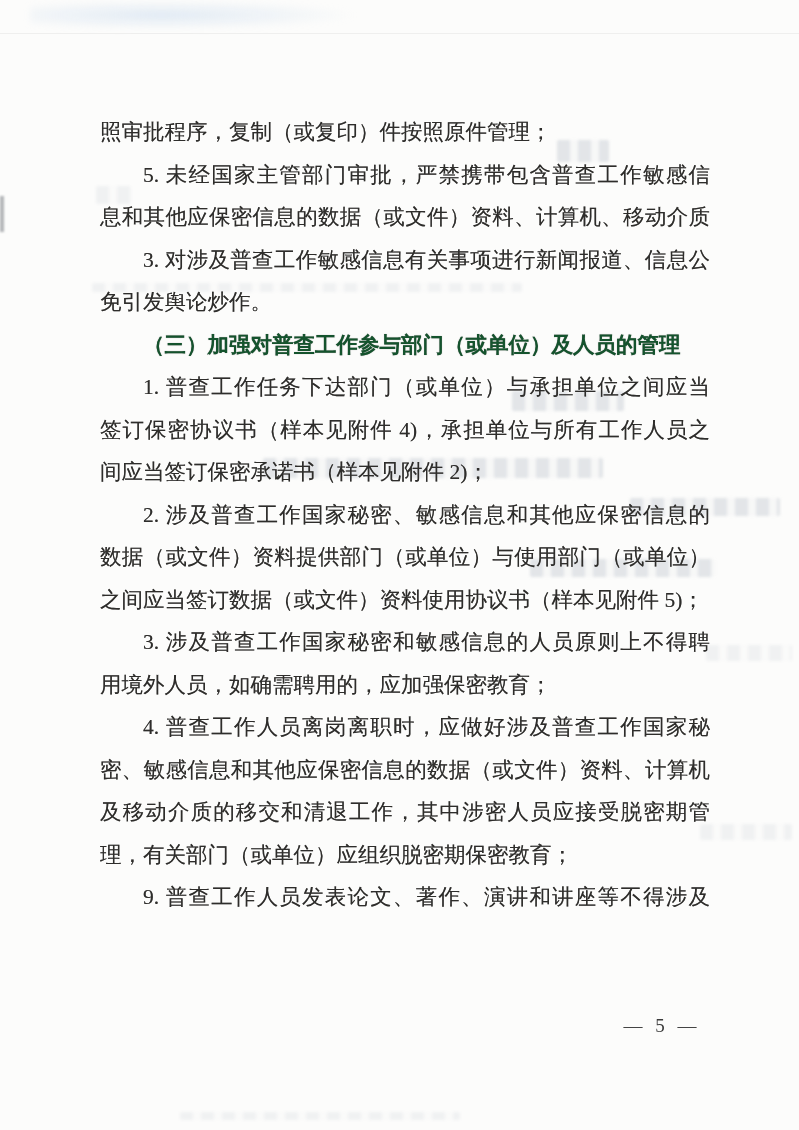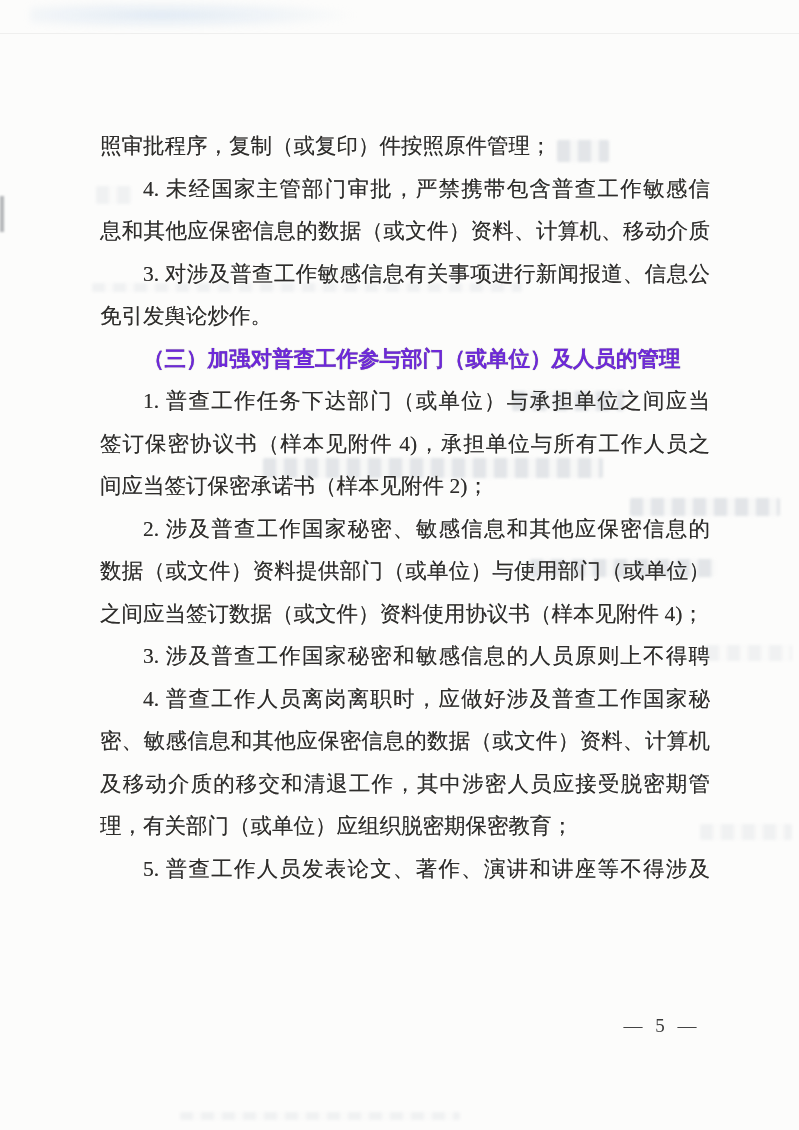--- a/index.html
+++ b/index.html
@@ -16,42 +16,42 @@
     width:799px;
     height:1130px;
     background:var(--paper);
     overflow:hidden;
     font-family:"Liberation Serif","DejaVu Serif",serif;
   }
   
   .content{
     position:absolute;
     left:100px;
-    top:125px;
+    top:111px;
     width:610px;
   }
   .line{
     height:42.5px;
     line-height:42.5px;
     font-size:21.5px;
     color:var(--ink);
     text-shadow:0 0 0.6px rgba(46,45,43,0.55);
     white-space:nowrap;
   }
   .line.fill{
     white-space:normal;
     text-align:justify;
     text-align-last:justify;
   }
   .line.indent{
     padding-left:43px;
   }
   .line.bold{
     font-weight:bold;
-    color:#6d28d9;
+    color:#14532d;
     text-shadow:0 0 0.8px rgba(36,35,34,0.6);
   }
   
   .page-number{
     position:absolute;
     left:610px;
     top:1014px;
     width:100px;
     text-align:center;
     font-size:19px;
@@ -110,34 +110,35 @@
   <div class="bleed" style="left:512px;top:391px;width:112px;height:20px;"></div>
   <div class="bleed" style="left:263px;top:458px;width:340px;height:20px;"></div>
   <div class="bleed" style="left:630px;top:498px;width:150px;height:18px;"></div>
   <div class="bleed" style="left:530px;top:559px;width:185px;height:18px;"></div>
   <div class="bleed faint" style="left:706px;top:645px;width:86px;height:16px;"></div>
   <div class="bleed faint" style="left:700px;top:824px;width:92px;height:16px;"></div>
   <div class="bleed faint" style="left:180px;top:1112px;width:280px;height:8px;"></div>
 
   <main class="content">
       <div class="line">照审批程序，复制（或复印）件按照原件管理；</div>
-      <div class="line fill indent">4. 未经国家主管部门审批，严禁携带包含普查工作敏感信</div>
+      <div class="line fill indent">5. 未经国家主管部门审批，严禁携带包含普查工作敏感信</div>
       <div class="line fill">息和其他应保密信息的数据（或文件）资料、计算机、移动介质</div>
       <div class="line fill indent">3. 对涉及普查工作敏感信息有关事项进行新闻报道、信息公</div>
       <div class="line">免引发舆论炒作。</div>
       <div class="line indent bold">（三）加强对普查工作参与部门（或单位）及人员的管理</div>
       <div class="line fill indent">1. 普查工作任务下达部门（或单位）与承担单位之间应当</div>
       <div class="line fill">签订保密协议书（样本见附件 4)，承担单位与所有工作人员之</div>
       <div class="line">间应当签订保密承诺书（样本见附件 2)；</div>
       <div class="line fill indent">2. 涉及普查工作国家秘密、敏感信息和其他应保密信息的</div>
       <div class="line fill">数据（或文件）资料提供部门（或单位）与使用部门（或单位）</div>
-      <div class="line">之间应当签订数据（或文件）资料使用协议书（样本见附件 4)；</div>
+      <div class="line">之间应当签订数据（或文件）资料使用协议书（样本见附件 5)；</div>
       <div class="line fill indent">3. 涉及普查工作国家秘密和敏感信息的人员原则上不得聘</div>
+      <div class="line">用境外人员，如确需聘用的，应加强保密教育；</div>
       <div class="line fill indent">4. 普查工作人员离岗离职时，应做好涉及普查工作国家秘</div>
       <div class="line fill">密、敏感信息和其他应保密信息的数据（或文件）资料、计算机</div>
       <div class="line fill">及移动介质的移交和清退工作，其中涉密人员应接受脱密期管</div>
       <div class="line">理，有关部门（或单位）应组织脱密期保密教育；</div>
-      <div class="line fill indent">5. 普查工作人员发表论文、著作、演讲和讲座等不得涉及</div>
+      <div class="line fill indent">9. 普查工作人员发表论文、著作、演讲和讲座等不得涉及</div>
     </main>
 
   <div class="page-number">— 5 —</div>
 
 </div>
 
 </body></html>

